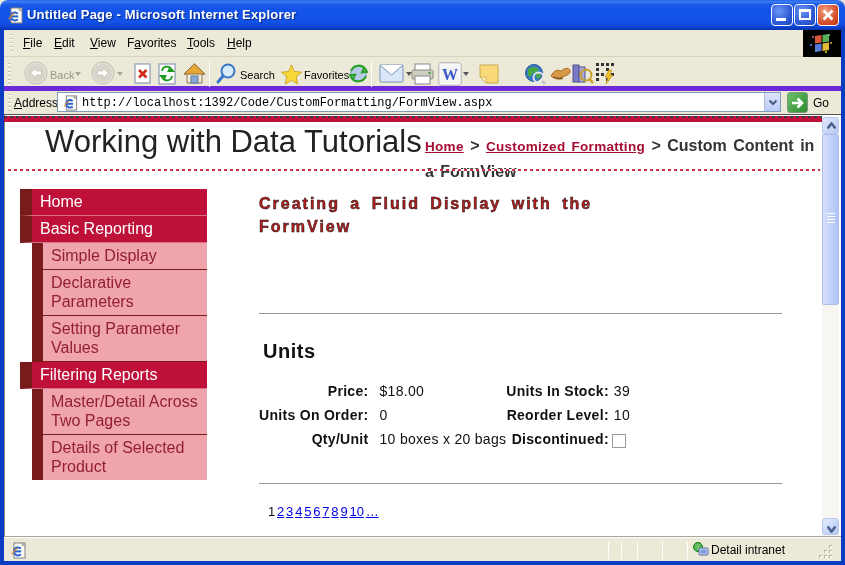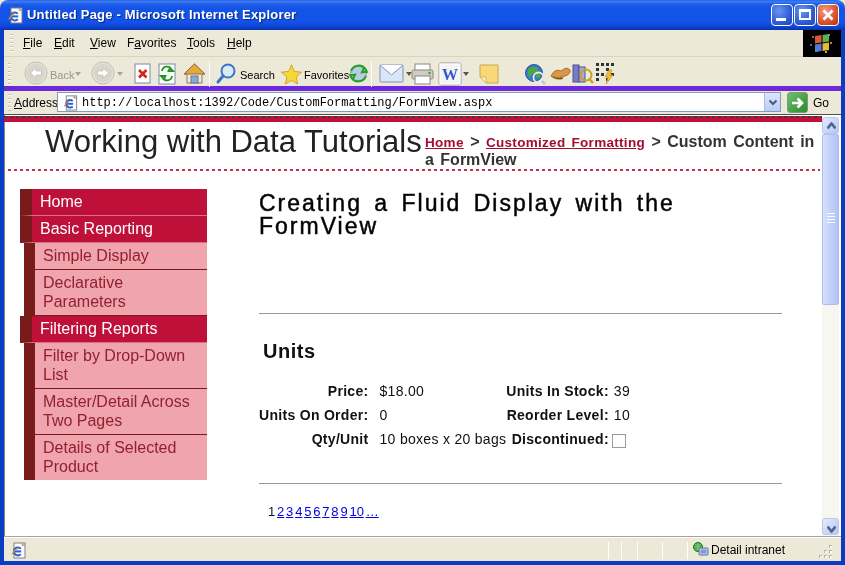--- a/index.html
+++ b/index.html
@@ -46,31 +46,31 @@
 #addrdrop { position:absolute; right:0; top:0; width:16px; height:18px; background:linear-gradient(to bottom,#dde4fb,#bccbf8); border-left:1px solid #aebadd; }
 #gobtn { position:absolute; left:783px; top:1px; width:21px; height:21px; border-radius:3px;
   background:linear-gradient(135deg,#6cc26c,#2d8a2d); border:1px solid #7a9a7a; }
 #golbl { position:absolute; left:809px; top:5px; font-size:12px; color:#000; }
 
 #content { position:absolute; left:4px; top:114px; width:837px; height:423px; background:#fff; border-top:1px solid #505050; overflow:hidden; }
 #lline { position:absolute; left:0; top:0; width:1px; height:423px; background:#8a8a82; }
 #topbar { position:absolute; left:0; top:1px; width:818px; height:6px; background:#C1103C; }
 #topbar .bd { position:absolute; left:0; top:0; width:818px; height:2px; background:repeating-linear-gradient(90deg,#3c3c3c 0 3px,#C1103C 3px 6px); }
 #hdr-title { position:absolute; left:10px; top:9px; font-size:31px; color:#222;margin-left:31px; }
-#crumb { position:absolute; left:421px; top:18px; width:392px; font-size:16px; font-weight:bold; color:#333; line-height:17px; word-spacing:2px; }
+#crumb { position:absolute; left:421px; top:18px; width:392px; font-size:16px; font-weight:bold; color:#333; line-height:25px; word-spacing:2px; }
 #crumb a { color:#a50c30; font-size:13.5px; letter-spacing:0.3px; text-decoration:underline; }
 #dashline { position:absolute; left:4px; top:54px; width:812px; height:2px; background:repeating-linear-gradient(90deg,#cc2b4a 0 3px,#fff 3px 6px); }
 
 #menu { position:absolute; left:16px; top:74px; width:187px; font-size:16px; }
 .m1 { position:relative; background:#BE1039; border-left:12px solid #7A1B1B; color:#fff; padding:4px 4px 0 8px; height:27px; border-bottom:1px solid #d76f86; }
-.m2 { position:relative; margin-left:4px; background:#EFA4AE; border-left:11px solid #7A1B1B; color:#93202F; padding:4px 4px 4px 8px; border-bottom:1px solid #7A1B1B; line-height:18.45px; }
+.m2 { position:relative; margin-left:12px; background:#EFA4AE; border-left:11px solid #7A1B1B; color:#93202F; padding:4px 4px 4px 8px; border-bottom:1px solid #7A1B1B; line-height:18.45px; }
 .m2.cut { border-bottom:none; }
 
 #main { position:absolute; left:255px; top:74px; width:527px; height:345px; }
-#h2 { position:absolute; left:0; top:3px; font-size:23px; font-weight:normal; color:#000000; line-height:23px; letter-spacing:2px; word-spacing:4px; -webkit-text-stroke:0.5px #111; }
+#h2 { position:absolute; left:0; top:3px; font-size:16px; font-weight:bold; color:#b91c1c; line-height:23px; letter-spacing:2px; word-spacing:4px; -webkit-text-stroke:0.5px #111; }
 .hr1 { position:absolute; left:0; width:523px; border:none; border-top:1px solid #9a9a90; }
 #chai { position:absolute; left:4px; top:151px; font-size:20px; font-weight:bold; color:#111; letter-spacing:0.5px; }
 table.fv { position:absolute; left:0; top:190px; border-collapse:collapse; font-size:14px; color:#111; letter-spacing:0.3px; }
 table.fv td { padding:0; height:24px; vertical-align:middle; white-space:nowrap; }
 td.lb { font-weight:bold; text-align:right; }
 .cbx { display:inline-block; width:14px; height:14px; border:1px solid #9c9c94; background:#fff; vertical-align:-5px; margin-left:-2px; }
 #pager { position:absolute; left:9px; top:315px; font-size:13px; color:#111; word-spacing:-1.8px; }
 #pager a { color:#0000e6; text-decoration:underline; }
 
 #vsb { position:absolute; left:818px; top:2px; width:17px; height:420px; background:#F7F6F1; }
@@ -275,22 +275,22 @@
     </div>
   <div id="hdr-title">Working with Data Tutorials</div>
   <div id="crumb"><a>Home</a> &gt; <a>Customized Formatting</a> &gt; Custom Content in a FormView</div>
   <div id="dashline"></div>
 
   <div id="menu">
     <div class="m1">Home</div>
     <div class="m1">Basic Reporting</div>
     <div class="m2">Simple Display</div>
     <div class="m2">Declarative Parameters</div>
+    <div class="m2">Setting Parameter Values</div>
     <div class="m1">Filtering Reports</div>
-    <div class="m2">Filter by Drop-Down List</div>
     <div class="m2">Master/Detail Across Two Pages</div>
     <div class="m2 cut">Details of Selected Product</div>
   </div>
 
   <div id="main">
     <div id="h2">Creating a Fluid Display with the<br>FormView</div>
     <hr class="hr1" style="top:124px">
     <div id="chai">Units</div>
     <table class="fv">
       <tbody>

